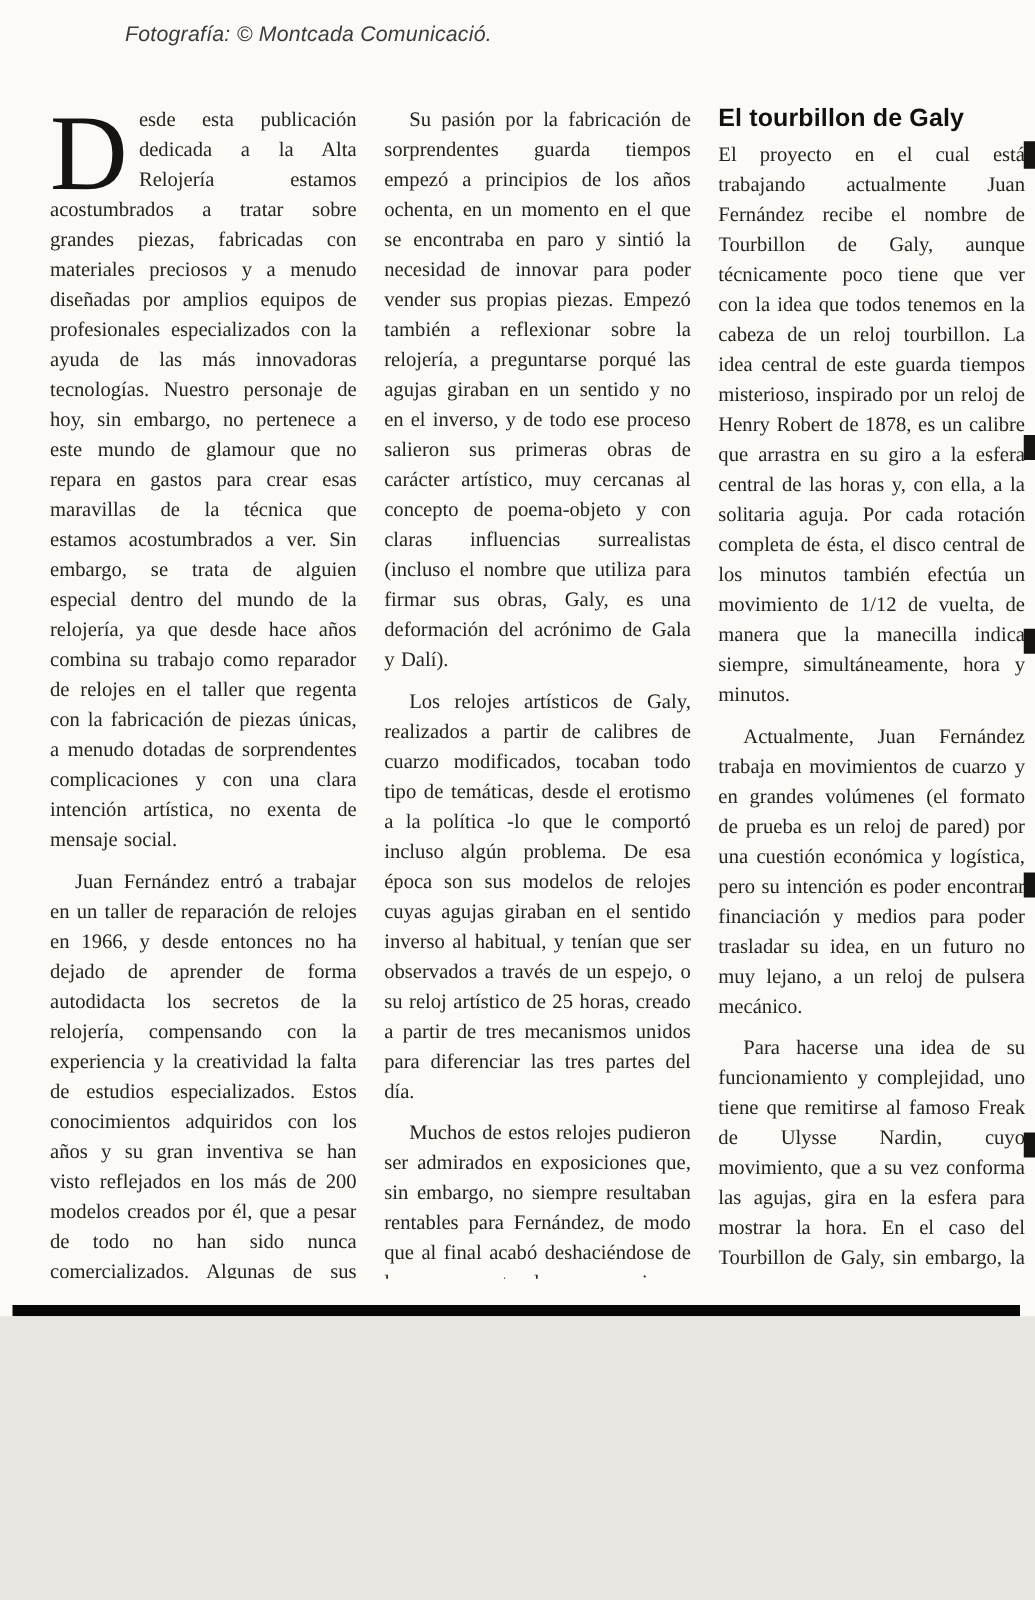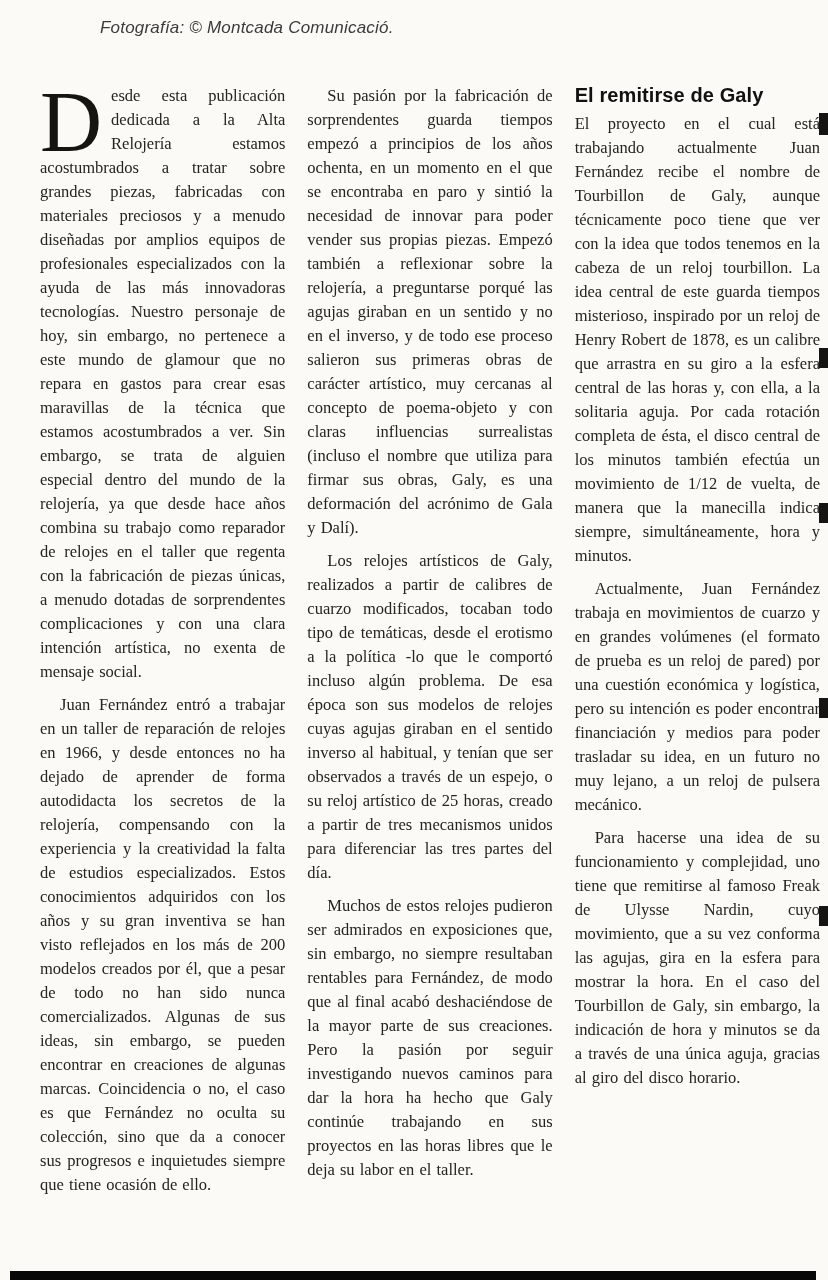--- a/index.html
+++ b/index.html
@@ -1,20 +1,20 @@
 <!DOCTYPE html>
 <html lang="es"><head>
 <meta charset="utf-8">
 <style>
   html, body { margin: 0; padding: 0; }
   body { background: #e8e6e1; }
   .page {
     position: relative;
     width: 828px;
-    height: 1280px;
+    height: 1053px;
     margin: 0 auto;
     background: var(--page-bg, #fbfaf6);
     overflow: hidden;
     font-family: "Liberation Serif", serif;
     color: var(--text-color, #25231f);
   }
   .credit {
     position: absolute;
     left: 100px;
     top: 18px;
@@ -92,21 +92,21 @@
       <p class="para indent">Juan Fernández entró a trabajar en un taller de reparación de relojes en 1966, y desde entonces no ha dejado de aprender de forma autodidacta los secretos de la relojería, compensando con la experiencia y la creatividad la falta de estudios especializados. Estos conocimientos adquiridos con los años y su gran inventiva se han visto reflejados en los más de 200 modelos creados por él, que a pesar de todo no han sido nunca comercializados. Algunas de sus ideas, sin embargo, se pueden encontrar en creaciones de algunas marcas. Coincidencia o no, el caso es que Fernández no oculta su colección, sino que da a conocer sus progresos e inquietudes siempre que tiene ocasión de ello.</p>
     </div>
 
     <div class="col">
       <p class="para indent">Su pasión por la fabricación de sorprendentes guarda tiempos empezó a principios de los años ochenta, en un momento en el que se encontraba en paro y sintió la necesidad de innovar para poder vender sus propias piezas. Empezó también a reflexionar sobre la relojería, a preguntarse porqué las agujas giraban en un sentido y no en el inverso, y de todo ese proceso salieron sus primeras obras de carácter artístico, muy cercanas al concepto de poema-objeto y con claras influencias surrealistas (incluso el nombre que utiliza para firmar sus obras, Galy, es una deformación del acrónimo de Gala y Dalí).</p>
       <p class="para indent">Los relojes artísticos de Galy, realizados a partir de calibres de cuarzo modificados, tocaban todo tipo de temáticas, desde el erotismo a la política -lo que le comportó incluso algún problema. De esa época son sus modelos de relojes cuyas agujas giraban en el sentido inverso al habitual, y tenían que ser observados a través de un espejo, o su reloj artístico de 25 horas, creado a partir de tres mecanismos unidos para diferenciar las tres partes del día.</p>
       <p class="para indent">Muchos de estos relojes pudieron ser admirados en exposiciones que, sin embargo, no siempre resultaban rentables para Fernández, de modo que al final acabó deshaciéndose de la mayor parte de sus creaciones. Pero la pasión por seguir investigando nuevos caminos para dar la hora ha hecho que Galy continúe trabajando en sus proyectos en las horas libres que le deja su labor en el taller.</p>
     </div>
 
     <div class="col">
-      <h2 class="heading">El remitirse de Galy</h2>
+      <h2 class="heading">El tourbillon de Galy</h2>
       <p class="para">El proyecto en el cual está trabajando actualmente Juan Fernández recibe el nombre de Tourbillon de Galy, aunque técnicamente poco tiene que ver con la idea que todos tenemos en la cabeza de un reloj tourbillon. La idea central de este guarda tiempos misterioso, inspirado por un reloj de Henry Robert de 1878, es un calibre que arrastra en su giro a la esfera central de las horas y, con ella, a la solitaria aguja. Por cada rotación completa de ésta, el disco central de los minutos también efectúa un movimiento de 1/12 de vuelta, de manera que la manecilla indica siempre, simultáneamente, hora y minutos.</p>
       <p class="para indent">Actualmente, Juan Fernández trabaja en movimientos de cuarzo y en grandes volúmenes (el formato de prueba es un reloj de pared) por una cuestión económica y logística, pero su intención es poder encontrar financiación y medios para poder trasladar su idea, en un futuro no muy lejano, a un reloj de pulsera mecánico.</p>
       <p class="para indent">Para hacerse una idea de su funcionamiento y complejidad, uno tiene que remitirse al famoso Freak de Ulysse Nardin, cuyo movimiento, que a su vez conforma las agujas, gira en la esfera para mostrar la hora. En el caso del Tourbillon de Galy, sin embargo, la indicación de hora y minutos se da a través de una única aguja, gracias al giro del disco horario.</p>
     </div>
 
   </div>
 
   <div class="edge-artifact" style="top:113px;height:22px;"></div>
   <div class="edge-artifact" style="top:348px;height:20px;"></div>
   <div class="edge-artifact" style="top:503px;height:20px;"></div>

